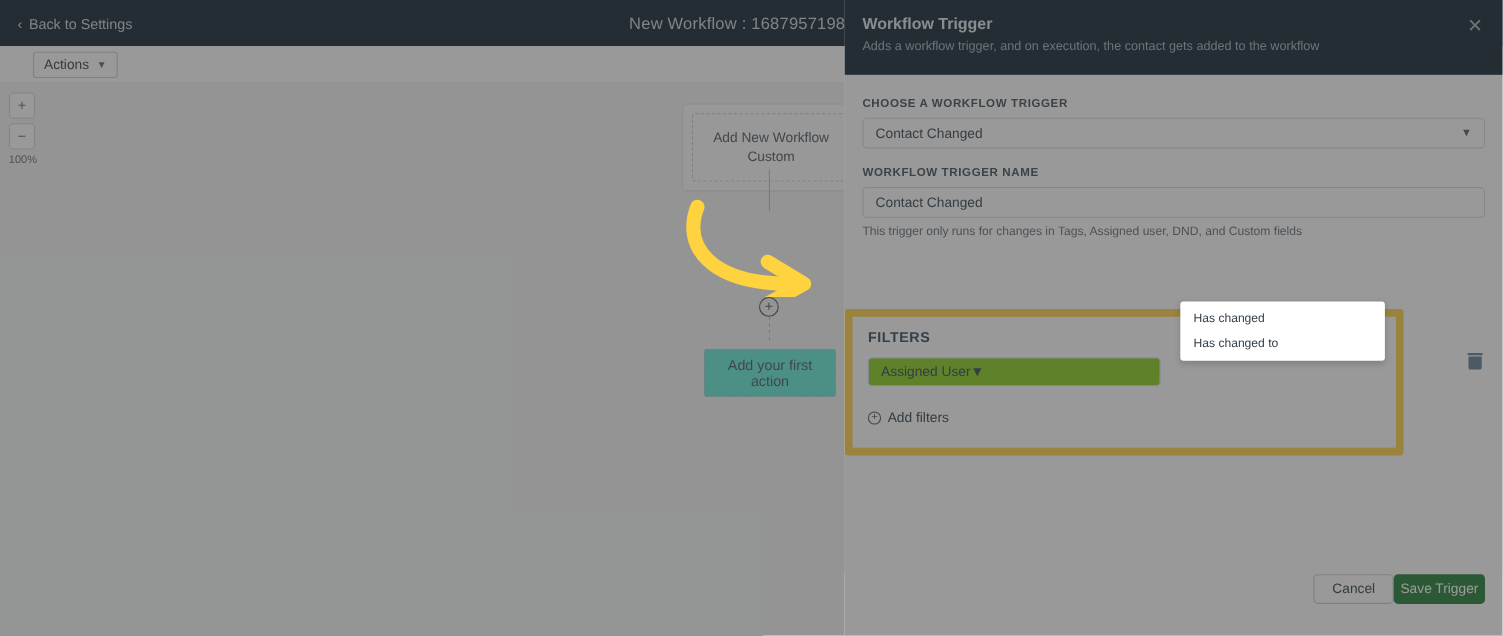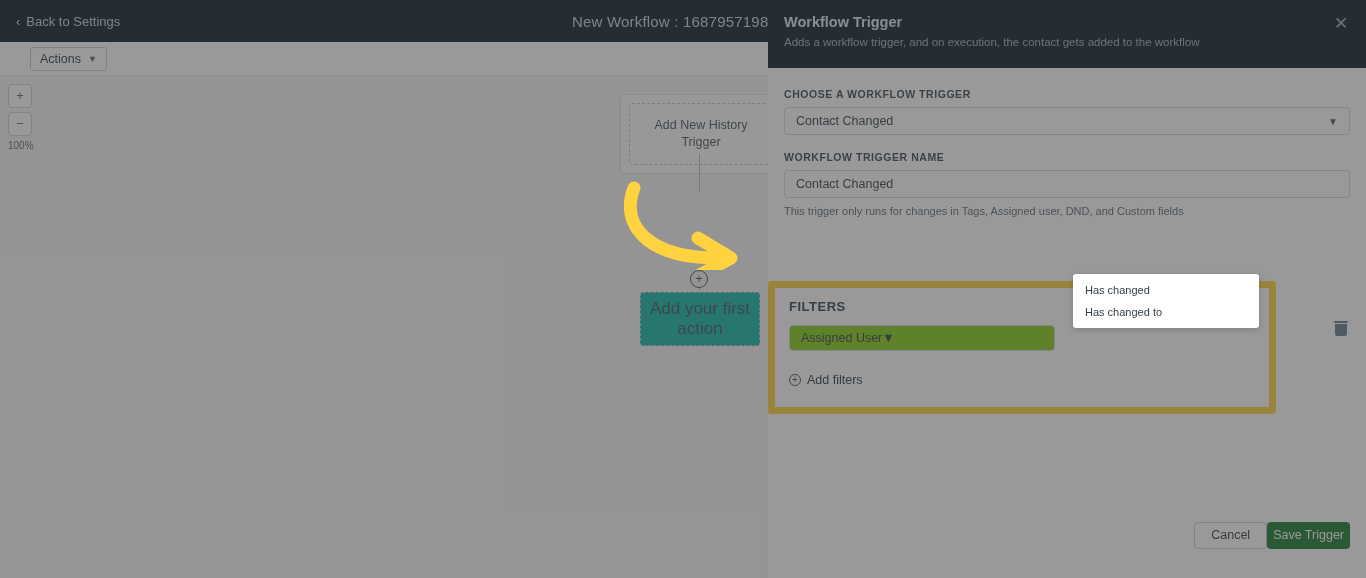--- a/index.html
+++ b/index.html
@@ -69,23 +69,23 @@
   }
   .connector { position: absolute; left: 699px; top: 78px; width: 1px; height: 38px; background: #b9c0c6; }
   .plus-node {
     position: absolute; left: 690px; top: 194px; width: 18px; height: 18px;
     border: 1px solid #44525c; border-radius: 50%; color: #44525c;
     font-size: 13px; line-height: 16px; text-align: center; background: #f4f5f6;
   }
   .connector2 { position: absolute; left: 699px; top: 212px; width: 1px; height: 22px;
     background: repeating-linear-gradient(#b9c0c6 0 3px, transparent 3px 6px); }
   .action-node {
-    position: absolute; left: 640px; top: 216px; width: 120px;
-    border: 1px dashed #c3c9ce; border-radius: 3px; background: #14b8a6;
-    text-align: center; font-size: 17px; color: #46545f; padding: 6px 4px;
+    position: absolute; left: 640px; top: 241px; width: 120px;
+    border: 1px dashed #c3c9ce; border-radius: 3px; background: #5eead4;
+    text-align: center; font-size: 13px; color: #46545f; padding: 6px 4px;
   }
 
   
   .dimmer { position: absolute; inset: 0; background: rgba(60,60,60,.52); }
 
   
   .panel {
     position: absolute; top: 0; right: 0; width: 598px; height: 578px;
     background: #ffffff;
   }
@@ -203,21 +203,21 @@
     <div class="canvas">
 
       <div class="zoom-ctrls">
         <div class="zbtn">+</div>
         <div class="zbtn">−</div>
         <div class="zlabel">100%</div>
       </div>
 
       <div class="node-wrap">
         <div class="node-outer">
-          <div class="node-inner">Add New History Trigger</div>
+          <div class="node-inner">Add New Workflow Custom</div>
         </div>
       </div>
       <div class="connector"></div>
       <div class="plus-node">+</div>
       <div class="connector2"></div>
       <div class="action-node">Add your first action</div>
 
     </div>
   </div>
 

